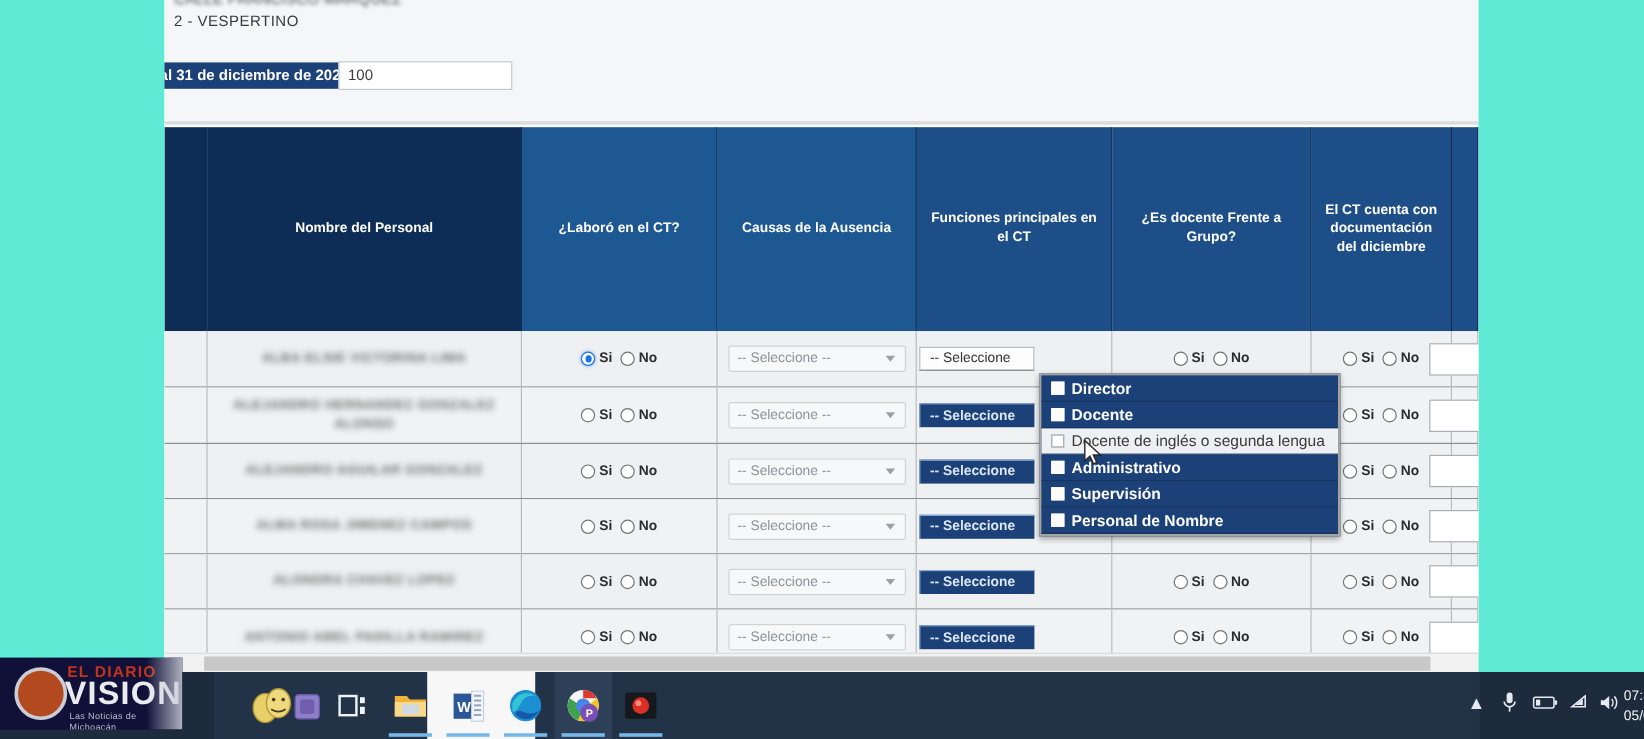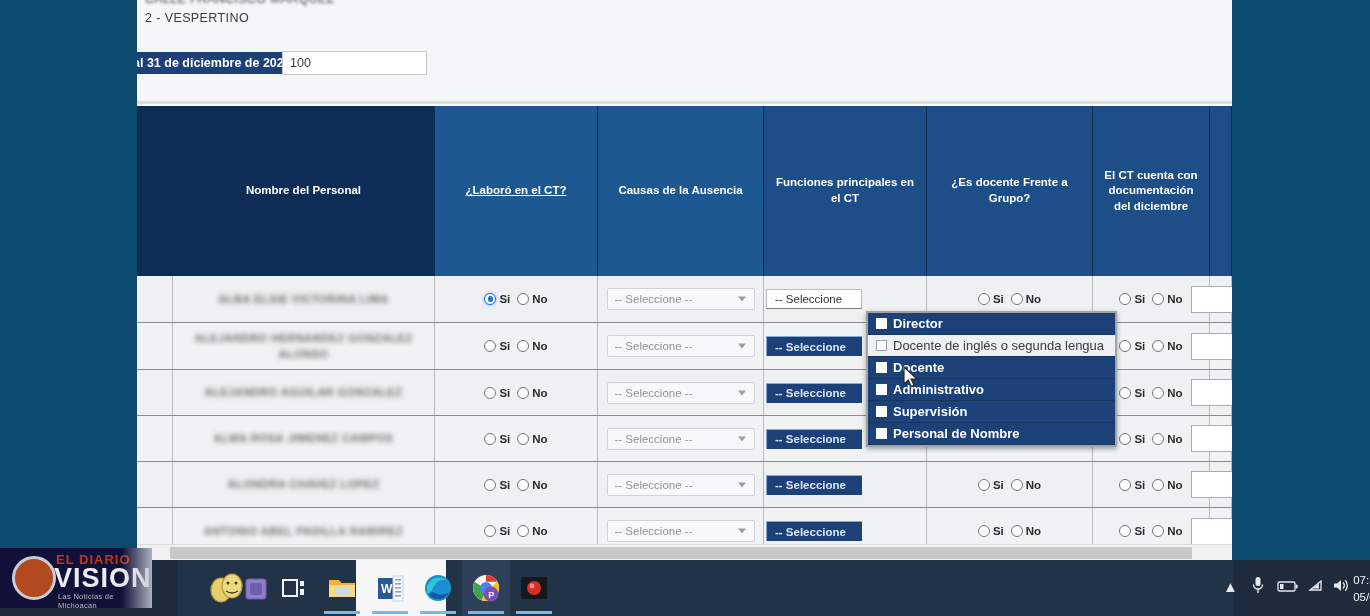--- a/index.html
+++ b/index.html
@@ -1,21 +1,21 @@
 <!DOCTYPE html>
 <html><head>
 <meta charset="utf-8">
 <style>
   * { box-sizing: border-box; margin: 0; padding: 0; }
   html, body {
     width: 1370px; height: 616px;
     background: #000; overflow: hidden;
     font-family: "Liberation Sans", sans-serif;
   }
-  #screen { position: relative; width: 1370px; height: 616px; background: #0c4a6e; }
+  #screen { position: relative; width: 1370px; height: 616px; background: #5eead4; }
 
   
   #page {
     position: absolute; left: 137px; top: 0px;
     width: 1095px; height: 560px;
     background: #ffffff; overflow: hidden;
   }
 
   
   .form-top { position: absolute; left: 0; top: 0; width: 1095px; height: 104px; background:#f4f6f8; }
@@ -171,21 +171,21 @@
       <div class="ct-line2">2 - VESPERTINO</div>
       <div class="fecha-label">al 31 de diciembre de 2022</div>
       <input class="fecha-input" value="100" style="">
       <div class="top-divider"></div>
     </div>
 
     <div class="tbl-wrap">
       <div class="thead" id="thead">
           <div class="th navy" style="left: 0px; width: 36px;"></div>
           <div class="th navy" style="left: 36px; width: 262px;">Nombre del Personal</div>
-          <div class="th blue" style="left: 298px; width: 163px; text-decoration: underline;">¿Laboró en el CT?</div>
+          <div class="th blue" style="left: 298px; width: 163px;">¿Laboró en el CT?</div>
           <div class="th blue" style="left: 461px; width: 166px;">Causas de la Ausencia</div>
           <div class="th mid" style="left: 627px; width: 163px;">Funciones principales en el CT</div>
           <div class="th mid" style="left: 790px; width: 166px;">¿Es docente Frente a Grupo?</div>
           <div class="th mid" style="left: 956px; width: 117px;">El CT cuenta con documentación del diciembre</div>
           <div class="th mid" style="left: 1073px; width: 22px;"></div>
         </div>
       <div class="tbody" id="tbody">
           <div class="trow" style="height: 47px;">
             <div class="cell" style="left: 0px; width: 36px;"></div>
             <div class="cell" style="left: 36px; width: 262px;">
@@ -523,27 +523,27 @@
             </div>
           </div>
         </div>
     </div>
 
     <div id="dropdown">
         <div class="dd-item">
           <span class="dd-box"></span>
           <span>Director</span>
         </div>
+        <div class="dd-item">
+          <span class="dd-box"></span>
+          <span>Docente</span>
+        </div>
         <div class="dd-item hover">
           <span class="dd-box"></span>
           <span>Docente de inglés o segunda lengua</span>
-        </div>
-        <div class="dd-item">
-          <span class="dd-box"></span>
-          <span>Docente</span>
         </div>
         <div class="dd-item">
           <span class="dd-box"></span>
           <span>Administrativo</span>
         </div>
         <div class="dd-item">
           <span class="dd-box"></span>
           <span>Supervisión</span>
         </div>
         <div class="dd-item">

